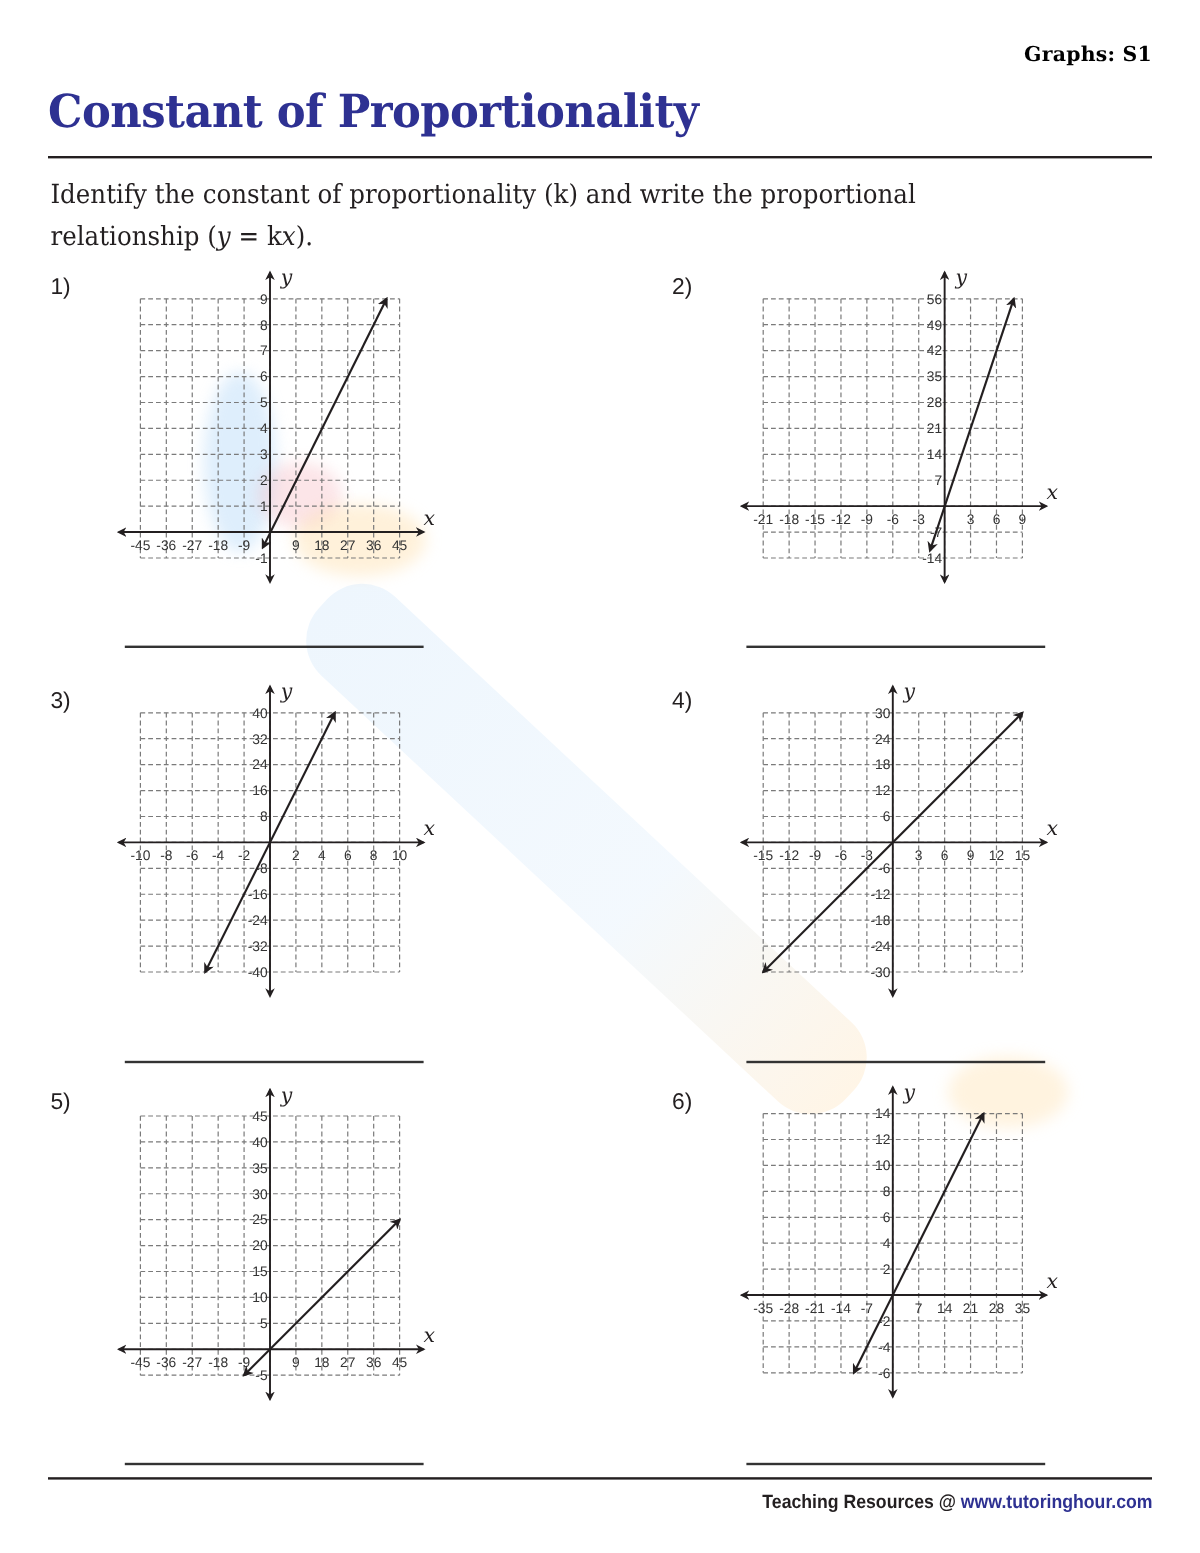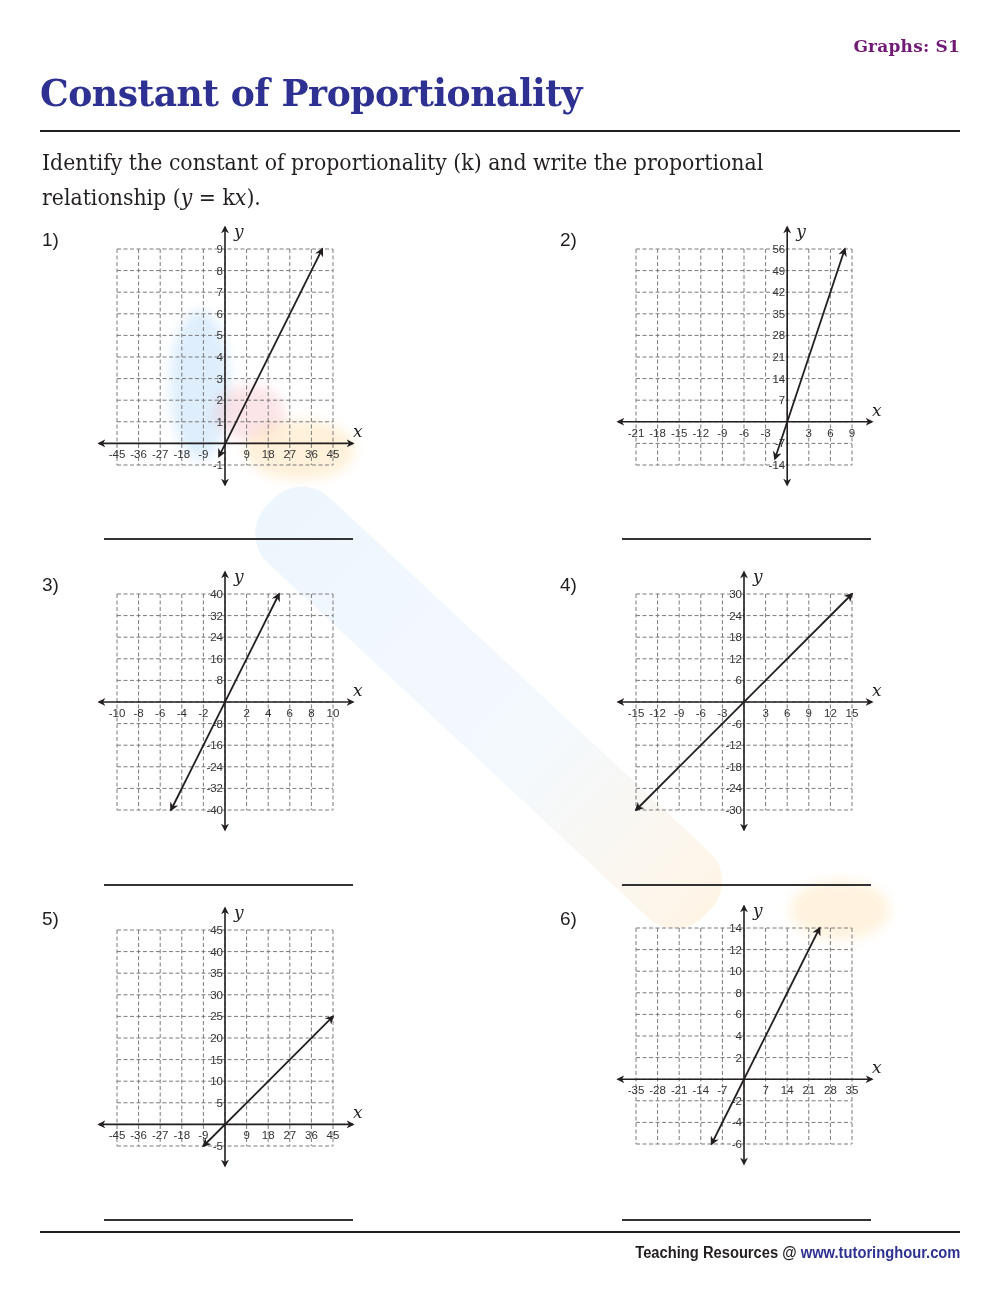--- a/index.html
+++ b/index.html
@@ -1,17 +1,17 @@
 <!DOCTYPE html>
 <html><head>
 <meta charset="utf-8">
 <style>
   html, body { margin: 0; padding: 0; background: #ffffff; }
   body { width: 1000px; height: 1294px; position: relative; overflow: hidden; font-family: "Liberation Sans", sans-serif; color: #231f20; }
-  .sheet-code { position: absolute; right: 40px; top: 36px; font-family: "DejaVu Serif", serif; font-weight: bold; font-size: 17px; color: #701a75; letter-spacing: 0.2px; }
+  .sheet-code { position: absolute; right: 40px; top: 36px; font-family: "DejaVu Serif", serif; font-weight: bold; font-size: 17px; color: #000000; letter-spacing: 0.2px; }
   .title { position: absolute; left: 40px; top: 70px; font-family: "DejaVu Serif", serif; font-weight: bold; font-size: 38px; color: #2e3192; letter-spacing: -0.5px; transform: scaleX(0.95); transform-origin: left; }
   .rule-top { position: absolute; left: 40px; right: 40px; top: 130px; height: 2px; background: #231f20; }
   .instructions { position: absolute; left: 42px; top: 145px; width: 920px; font-family: "DejaVu Serif", serif; font-size: 22px; line-height: 35px; color: #231f20; transform: scaleX(0.93); transform-origin: left; }
   .instructions i { font-style: italic; }
   .qnum { position: absolute; font-family: "Liberation Sans", sans-serif; font-size: 19px; color: #231f20; }
   .graph { position: absolute; width: 290px; height: 275px; }
   .graph svg { width: 290px; height: 275px; display: block; overflow: visible; }
   .answer-line { position: absolute; height: 1.5px; background: #333333; width: 249px; }
   .rule-bottom { position: absolute; left: 40px; right: 40px; top: 1231px; height: 2px; background: #231f20; }
   .footer { position: absolute; right: 40px; top: 1244px; font-family: "Liberation Sans", sans-serif; font-weight: bold; font-size: 16px; color: #231f20; transform: scaleX(0.92); transform-origin: right; }

